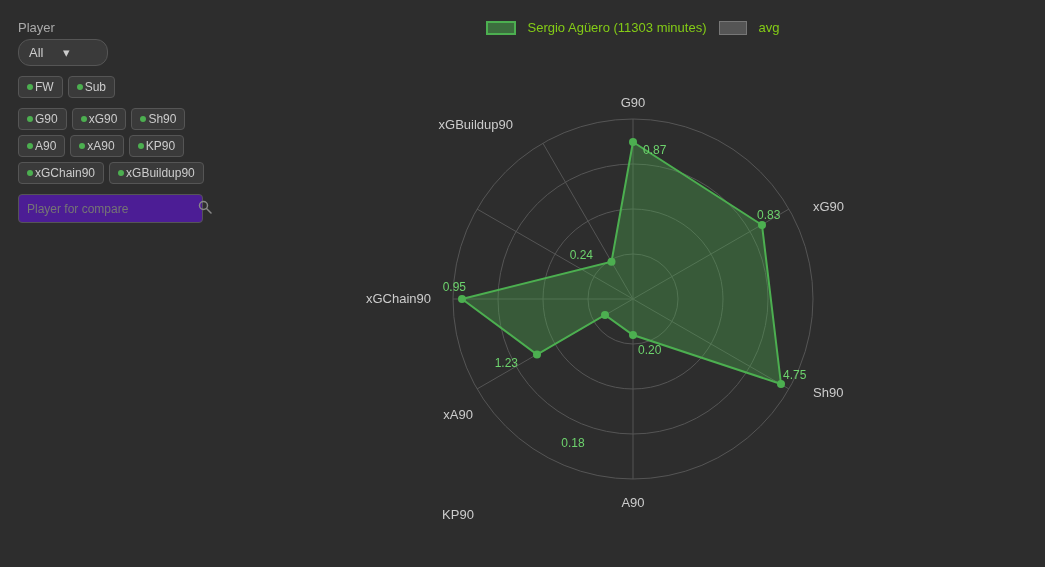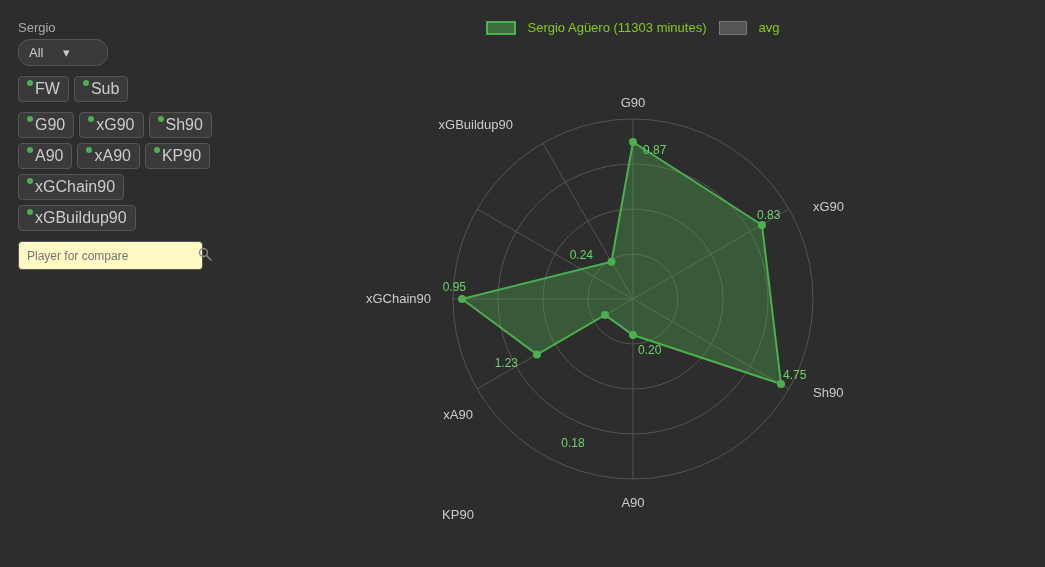--- a/index.html
+++ b/index.html
@@ -56,39 +56,40 @@
       display: flex;
       flex-wrap: wrap;
       gap: 5px;
     }
 
     .tag {
       background-color: #3a3a3a;
       border: 1px solid #555;
       border-radius: 4px;
       padding: 3px 8px;
-      font-size: 16px;
+      font-size: 12px;
       color: #ccc;
       cursor: pointer;
       display: flex;
+      align-items: center;
       gap: 2px;
     }
 
     .tag .dot {
       width: 6px;
       height: 6px;
       border-radius: 50%;
       background-color: #4caf50;
       display: inline-block;
     }
 
     .search-box {
       display: flex;
       align-items: center;
-      background-color: #fef9c3;
+      background-color: #4c1d95;
       border: 1px solid #555;
       border-radius: 4px;
       padding: 5px 8px;
       width: 185px;
       gap: 16px;
       cursor: text;
     }
 
     .search-box input {
       background: transparent;
@@ -176,21 +177,21 @@
       fill: #4caf50;
     }
   </style>
 </head>
 <body>
 
 <div class="main-container">
 
   <div class="sidebar">
     <div>
-      <div class="season-label">Sergio</div>
+      <div class="season-label">Player</div>
       <div class="season-dropdown">
         <span>All</span>
         <span>▾</span>
       </div>
     </div>
 
     <div class="tags-row">
       <div class="tag">
           <span class="dot"></span>
           <span>FW</span>

